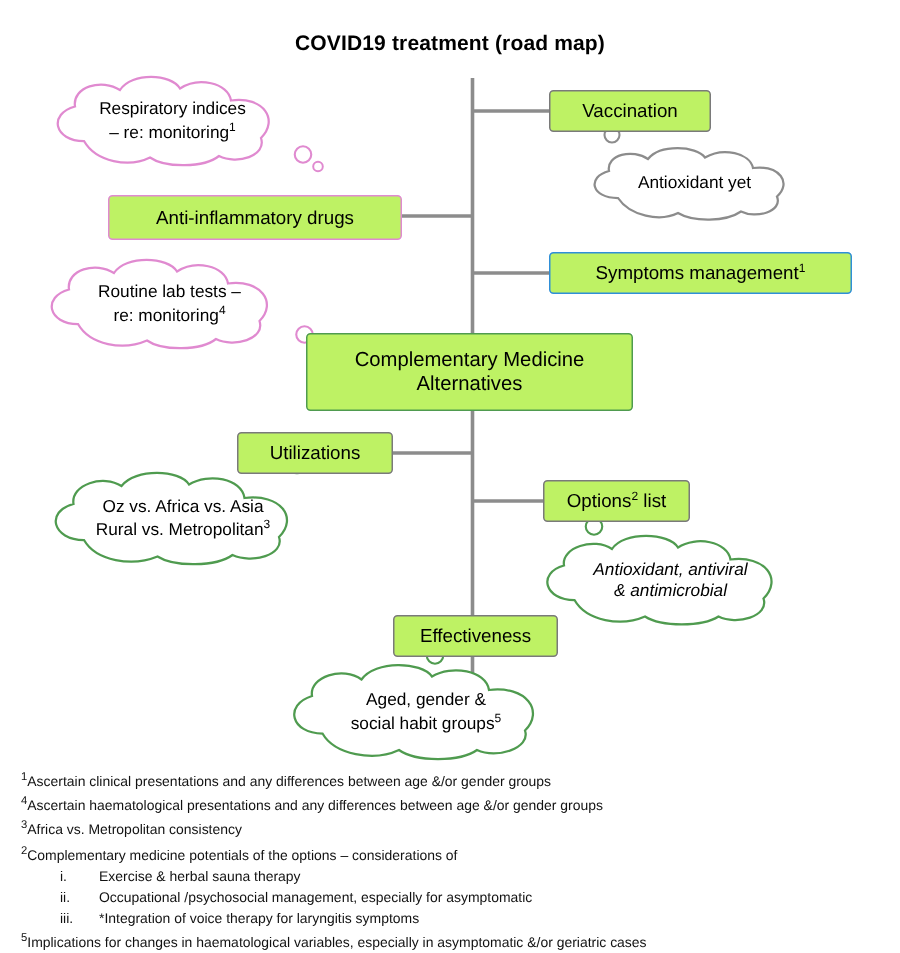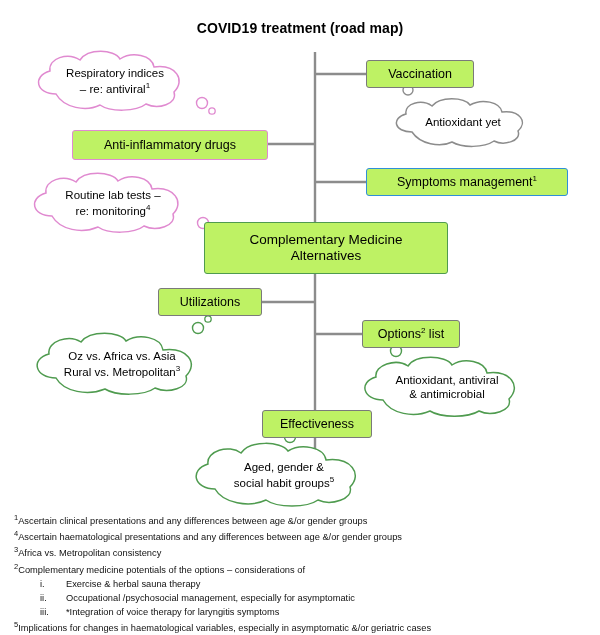--- a/index.html
+++ b/index.html
@@ -126,21 +126,21 @@
   <div class="title">COVID19 treatment (road map)</div>
 
   <div class="cloud" style="left:26px; top:50px; width:178px; height:62px;">
     <svg viewBox="0 0 178 62" preserveAspectRatio="none">
       <path d="M30,44 C10,44 6,26 24,21 C22,8 42,2 54,10 C62,-2 88,-1 94,9 C106,1 126,5 128,17 C150,14 160,30 148,42 C152,54 132,60 120,54 C110,62 84,62 74,55 C60,62 38,58 30,44 Z" fill="#ffffff" stroke="#e08ad0" stroke-width="1.5"></path>
       <circle cx="176" cy="53" r="5.5" fill="#ffffff" stroke="#e08ad0" stroke-width="1.4"></circle>
       <circle cx="186" cy="61" r="3.2" fill="#ffffff" stroke="#e08ad0" stroke-width="1.3"></circle>
     </svg>
     <div class="cloud-text">
       <span>Respiratory indices</span>
-      <span><span>– re: antiviral</span><span class="sup">1</span></span>
+      <span><span>– re: monitoring</span><span class="sup">1</span></span>
     </div>
   </div>
 
   <div class="cloud" style="left:386px; top:98px; width:154px; height:48px;">
     <svg viewBox="0 0 154 48" preserveAspectRatio="none">
       <path d="M26,34 C8,34 5,20 20,16 C18,5 36,1 46,8 C54,-2 78,-1 84,7 C96,0 114,4 116,14 C134,12 142,24 132,33 C136,43 118,48 108,43 C98,50 76,50 66,44 C54,50 34,46 26,34 Z" fill="#ffffff" stroke="#8c8c8c" stroke-width="1.5"></path>
       <circle cx="22" cy="-8" r="5" fill="#ffffff" stroke="#8c8c8c" stroke-width="1.4"></circle>
       <circle cx="13" cy="-17" r="3" fill="#ffffff" stroke="#8c8c8c" stroke-width="1.3"></circle>
     </svg>
     <div class="cloud-text">
@@ -153,33 +153,33 @@
       <path d="M30,44 C10,44 6,26 24,21 C22,8 42,2 54,10 C62,-2 90,-1 96,9 C108,1 128,5 130,17 C152,14 163,30 151,42 C155,54 134,60 122,54 C112,62 86,62 76,55 C60,62 38,58 30,44 Z" fill="#ffffff" stroke="#e08ad0" stroke-width="1.5"></path>
       <circle cx="181" cy="51" r="5.5" fill="#ffffff" stroke="#e08ad0" stroke-width="1.4"></circle>
       <circle cx="191" cy="59" r="3.2" fill="#ffffff" stroke="#e08ad0" stroke-width="1.3"></circle>
     </svg>
     <div class="cloud-text">
       <span>Routine lab tests –</span>
       <span><span>re: monitoring</span><span class="sup">4</span></span>
     </div>
   </div>
 
-  <div class="cloud" style="left:24px; top:332px; width:196px; height:64px;">
+  <div class="cloud" style="left:24px; top:314px; width:196px; height:64px;">
     <svg viewBox="0 0 196 64" preserveAspectRatio="none">
       <path d="M32,46 C11,46 6,27 25,22 C23,9 45,2 57,10 C66,-2 96,-1 102,9 C115,1 137,5 139,18 C163,15 175,31 162,44 C166,56 144,62 131,56 C120,64 92,64 81,57 C64,64 40,60 32,46 Z" fill="#ffffff" stroke="#4f9b4f" stroke-width="1.5"></path>
       <circle cx="174" cy="-4" r="5.5" fill="#ffffff" stroke="#4f9b4f" stroke-width="1.4"></circle>
       <circle cx="184" cy="-13" r="3.2" fill="#ffffff" stroke="#4f9b4f" stroke-width="1.3"></circle>
     </svg>
     <div class="cloud-text">
       <span>Oz vs. Africa vs. Asia</span>
       <span><span>Rural vs. Metropolitan</span><span class="sup">3</span></span>
     </div>
   </div>
 
-  <div class="cloud" style="left:352px; top:356px; width:190px; height:62px;">
+  <div class="cloud" style="left:352px; top:356px; width:190px; height:62px;font-style:italic;">
     <svg viewBox="0 0 190 62" preserveAspectRatio="none">
       <path d="M31,44 C11,44 6,26 24,21 C22,9 44,2 56,10 C64,-2 94,-1 100,9 C112,1 133,5 135,17 C158,14 170,30 157,43 C161,55 139,61 127,55 C116,62 89,62 78,55 C62,62 39,58 31,44 Z" fill="#ffffff" stroke="#4f9b4f" stroke-width="1.5"></path>
       <circle cx="44" cy="-5" r="5.5" fill="#ffffff" stroke="#4f9b4f" stroke-width="1.4"></circle>
       <circle cx="52" cy="-14" r="3.2" fill="#ffffff" stroke="#4f9b4f" stroke-width="1.3"></circle>
     </svg>
     <div class="cloud-text">
       <span>Antioxidant, antiviral</span>
       <span>&amp; antimicrobial</span>
     </div>
   </div>
@@ -201,21 +201,21 @@
   </div>
 
   <div class="node box pink" style="left:72px; top:130px; width:196px; height:30px;">
     <span>Anti-inflammatory drugs</span>
   </div>
 
   <div class="node box blue" style="left:366px; top:168px; width:202px; height:28px;">
     <span><span>Symptoms management</span><span class="sup">1</span></span>
   </div>
 
-  <div class="node box green" style="left:204px; top:222px; width:244px; height:52px; flex-direction:column;justify-content:center;">
+  <div class="node box green" style="left:204px; top:222px; width:218px; height:52px; flex-direction:column;justify-content:center;">
     <span style="font-size:13.5px;">Complementary Medicine</span>
     <span style="font-size:13.5px;">Alternatives</span>
   </div>
 
   <div class="node box gray" style="left:158px; top:288px; width:104px; height:28px;">
     <span>Utilizations</span>
   </div>
 
   <div class="node box gray" style="left:362px; top:320px; width:98px; height:28px;">
     <span><span>Options</span><span class="sup">2</span><span> list</span></span>

